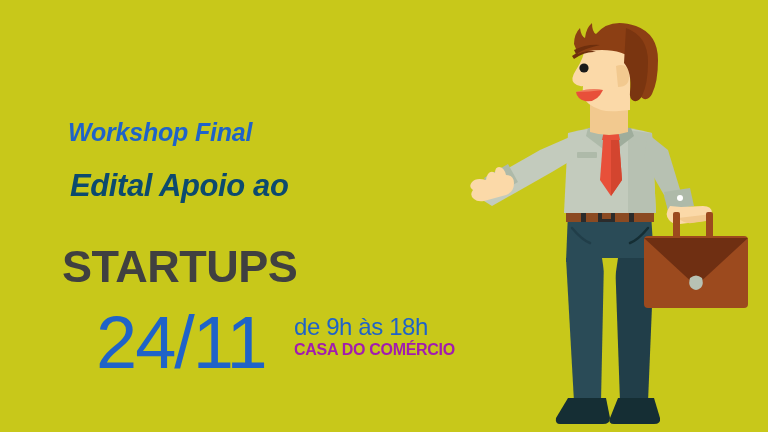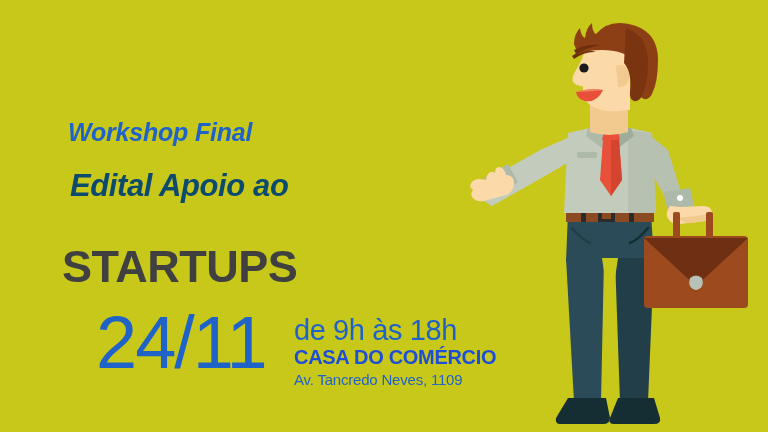--- a/index.html
+++ b/index.html
@@ -87,31 +87,31 @@
     white-space: nowrap;
   }
 
   .info-col {
     position: absolute;
     left: 206px;
     top: 3px;
     width: 260px;
   }
   .info-time {
-    font-size: 29px;
+    font-size: 24px;
     font-weight: normal;
     color: #1f63c8;
     line-height: 1.04;
     letter-spacing: -0.4px;
     white-space: nowrap;
   }
   .info-venue {
-    font-size: 20px;
+    font-size: 16px;
     font-weight: bold;
-    color: #1d4ed8;
+    color: #a21caf;
     line-height: 1.25;
     letter-spacing: -0.3px;
     white-space: nowrap;
   }
   .info-address {
     font-size: 15px;
     font-weight: normal;
     color: #1f63c8;
     line-height: 1.3;
     letter-spacing: -0.2px;
@@ -141,21 +141,20 @@
       <span class="ln1">Edital Apoio ao</span>
     </div>
 
     <div class="startups">STARTUPS</div>
 
     <div class="date-row">
       <div class="big-date">24/11</div>
       <div class="info-col">
         <div class="info-time">de 9h às 18h</div>
         <div class="info-venue">CASA DO COMÉRCIO</div>
-        <div class="info-address">Av. Tancredo Neves, 1109</div>
       </div>
     </div>
   </div>
 
   <div class="illus">
     <svg width="300" height="432" viewBox="0 0 300 432" xmlns="http://www.w3.org/2000/svg">
 
       <g>
 
         <path d="M100 212 L183 212 L186 262 L98 262 Z" fill="#2a4b57"></path>

